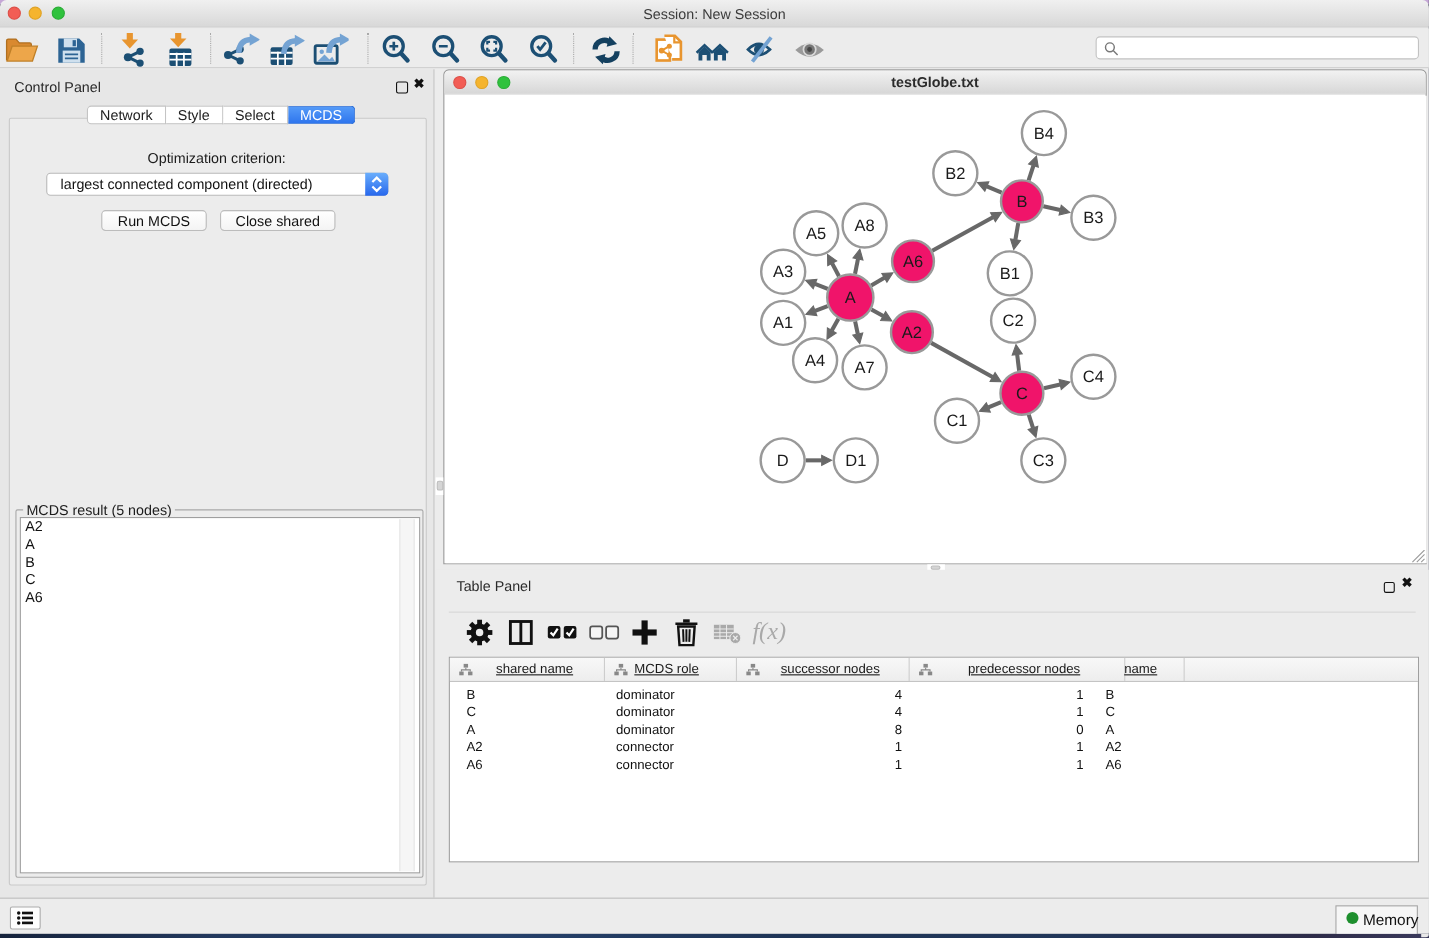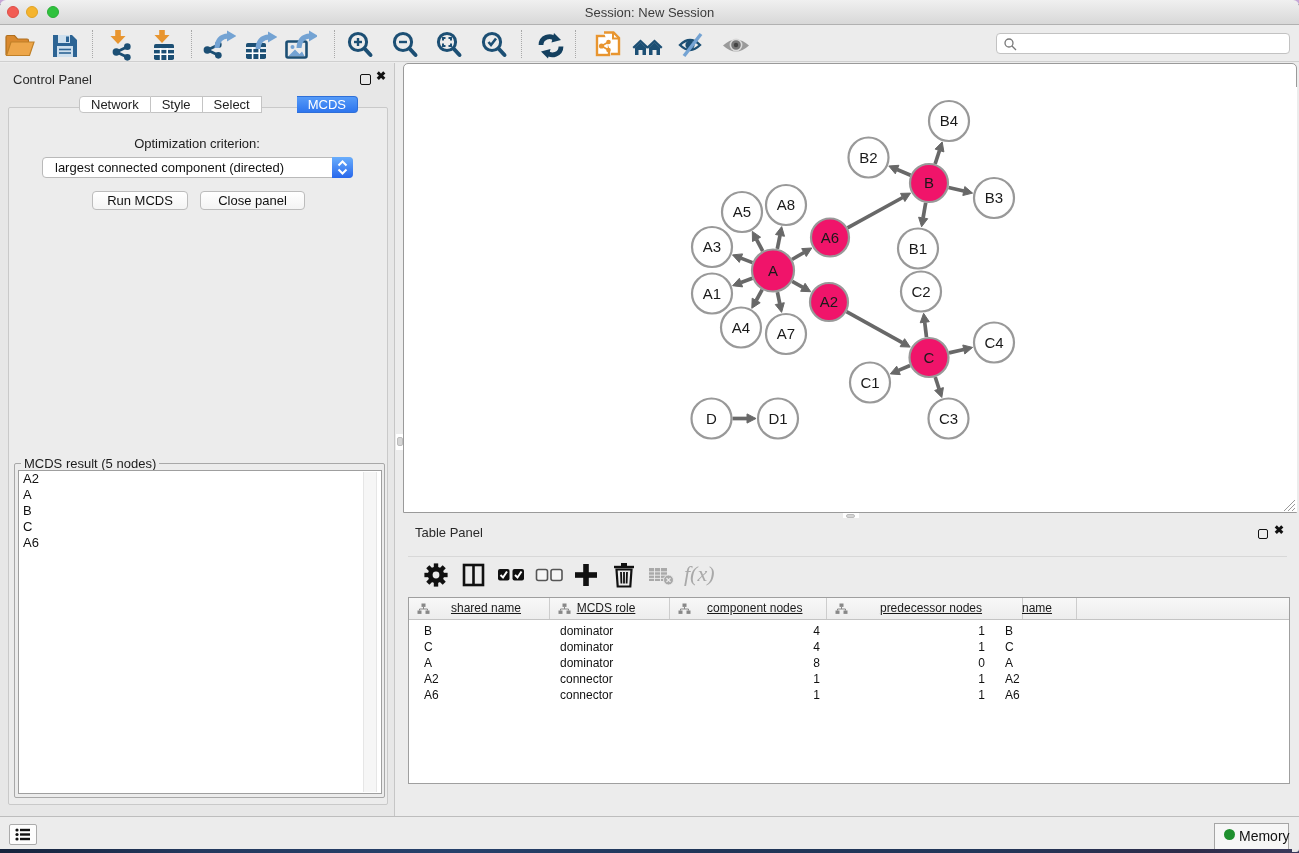--- a/index.html
+++ b/index.html
@@ -38,21 +38,21 @@
 #cpTitle { left:13px; top:9px; font-size:13px; color:#2a2a2a; }
 #cpMax { left:360px; top:11px; width:11px; height:11px; border:1.5px solid #111; border-radius:2px; }
 #cpClose { left:376px; top:6px; font-size:12px; color:#111; font-weight:bold; }
 #cpPane { left:8px; top:44px; width:380px; height:698px; background:#ececec;
   border:1px solid #c9c9c9; border-radius:2px; }
 .tabrow { position:absolute; display:flex; }
 .tab { height:17px; line-height:16px; font-size:13px; color:#222; background:#fff;
   border:1px solid #c4c4c4; border-left:none; padding:0 11px; text-align:center; }
 .tab.first { border-left:1px solid #c4c4c4; border-radius:4px 0 0 4px;text-align:right; }
 .tab.last { border-radius:0 4px 4px 0; }
-.tab.sel { background:linear-gradient(#559bf8,#2e75ee); color:#fff; border-color:#2e6fd8;margin-left:35px; }
+.tab.sel { background:linear-gradient(#559bf8,#2e75ee); color:#fff; border-color:#2e6fd8; }
 #optlabel { top:73px; width:100%; text-align:center; font-size:13px; color:#1c1c1c; }
 #combo { left:42px; top:94px; width:311px; height:21px; background:#fff;
   border:1px solid #b9b9b9; border-radius:4px; font-size:13px; color:#111;
   line-height:19px; padding-left:12px; }
 #comboBtn { position:absolute; right:-1px; top:-1px; width:21px; height:21px;
   border-radius:0 4px 4px 0; background:linear-gradient(#6aaefc,#2767ec); }
 .btn { position:absolute; height:19px; background:linear-gradient(#ffffff,#f4f4f4);
   border:1px solid #bcbcbc; border-radius:4px; font-size:13px; color:#111;
   text-align:center; line-height:17px; }
 #fieldset { left:14px; top:400px; width:371px; height:335px;
@@ -275,35 +275,41 @@
       <div class="tab sel last">MCDS</div>
   </div>
   <div class="abs" id="optlabel">Optimization criterion:</div>
   <div class="abs" id="combo">largest connected component (directed)
     <div id="comboBtn"><svg width="21" height="21" viewBox="0 0 21 21">
           <path d="M6.5 8.5 L10.5 4.5 L14.5 8.5" fill="none" stroke="#fff" stroke-width="2"></path>
           <path d="M6.5 12.5 L10.5 16.5 L14.5 12.5" fill="none" stroke="#fff" stroke-width="2"></path>
         </svg></div>
   </div>
   <div class="btn" style="left:92px; top:128px; width:96px;">Run MCDS</div>
-  <div class="btn" style="left:200px; top:128px; width:105px;">Close panel</div>
+  <div class="btn" style="left:200px; top:128px; width:105px;">Close shared</div>
   <div class="abs" id="fieldset">
     <div id="fsLegend">MCDS result (5 nodes)</div>
     <div id="mcdsList">
       <div class="li">A2</div>
         <div class="li">A</div>
         <div class="li">B</div>
         <div class="li">C</div>
         <div class="li">A6</div>
       <div id="mcdsScroll"></div>
     </div>
   </div>
 </div>
 
 <div class="abs" id="netwin">
+  <div class="abs" id="nettitle">
+    <div class="tl2" style="left:8px;background:#f25d55;border:1px solid #dd4f48;"></div>
+    <div class="tl2" style="left:28px;background:#f5b42e;border:1px solid #e0a325;"></div>
+    <div class="tl2" style="left:48px;background:#2fc23d;border:1px solid #2aad36;"></div>
+    <div class="abs" id="nettitletext">testGlobe.txt</div>
+  </div>
   <div class="abs" id="netcontent">
 <svg width="884" height="418" viewBox="0 0 884 418" style="position:absolute;left:-1px;top:1px;">
 <g stroke="#686868" stroke-width="3.7">
 <line x1="348.4" y1="190.3" x2="337.0" y2="194.6"></line>
 <line x1="388.2" y1="193.3" x2="398.9" y2="199.3"></line>
 <line x1="348.5" y1="174.6" x2="336.9" y2="170.1"></line>
 <line x1="358.2" y1="201.7" x2="352.2" y2="212.5"></line>
 <line x1="358.7" y1="163.1" x2="352.5" y2="151.4"></line>
 <line x1="388.0" y1="171.5" x2="400.0" y2="164.5"></line>
 <line x1="373.4" y1="204.1" x2="375.8" y2="215.6"></line>
@@ -465,21 +471,21 @@
           </svg>
           <span style="display:block;padding-left:14px;padding-right:21px;">MCDS role</span>
         </div>
         <div class="thcell" style="left:261px;width:156.5px;">
           <svg width="13" height="12" viewBox="0 0 13 12" style="position:absolute;left:8px;top:5px;">
             <rect x="4.5" y="0.5" width="4" height="3.4" fill="#888"></rect>
             <rect x="0.5" y="7.5" width="4" height="3.4" fill="#888"></rect>
             <rect x="8.5" y="7.5" width="4" height="3.4" fill="#888"></rect>
             <path d="M6.5 4 V6 M2.5 7.5 V6 H10.5 V7.5" fill="none" stroke="#888" stroke-width="1"></path>
           </svg>
-          <span style="display:block;padding-left:14px;">component nodes</span>
+          <span style="display:block;padding-left:14px;">successor nodes</span>
         </div>
         <div class="thcell" style="left:417.5px;width:196px;">
           <svg width="13" height="12" viewBox="0 0 13 12" style="position:absolute;left:8px;top:5px;">
             <rect x="4.5" y="0.5" width="4" height="3.4" fill="#888"></rect>
             <rect x="0.5" y="7.5" width="4" height="3.4" fill="#888"></rect>
             <rect x="8.5" y="7.5" width="4" height="3.4" fill="#888"></rect>
             <path d="M6.5 4 V6 M2.5 7.5 V6 H10.5 V7.5" fill="none" stroke="#888" stroke-width="1"></path>
           </svg>
           <span style="display:block;padding-left:14px;">predecessor nodes</span>
         </div>

